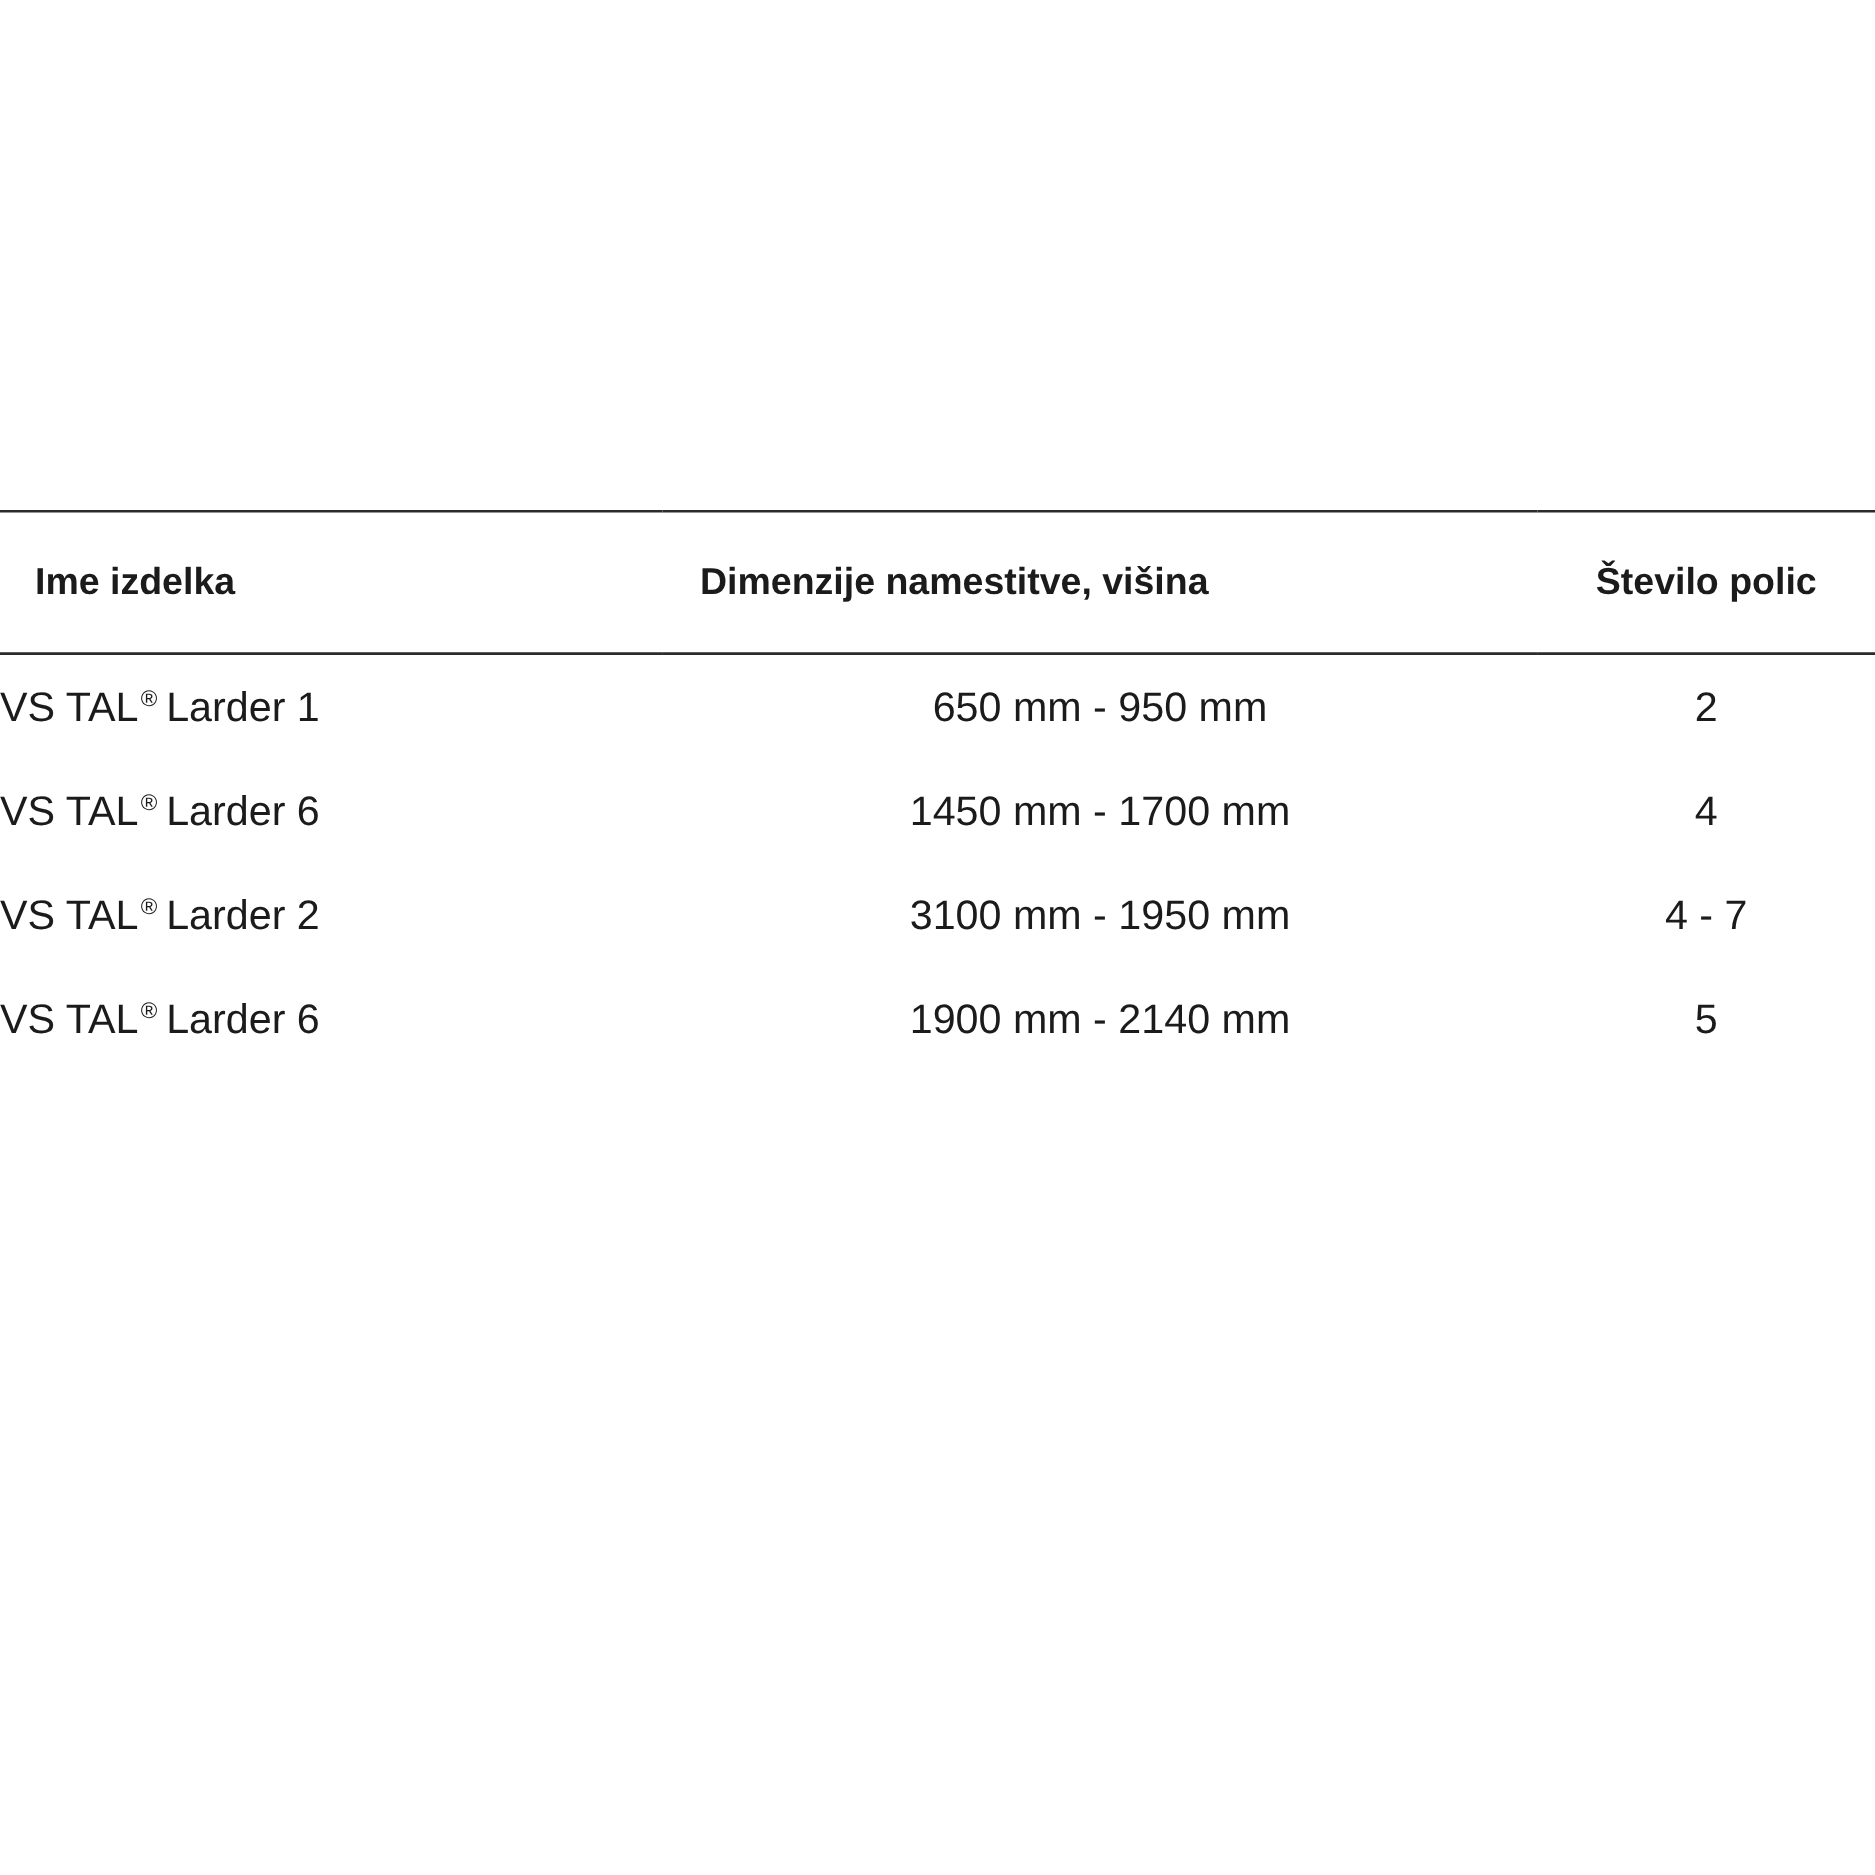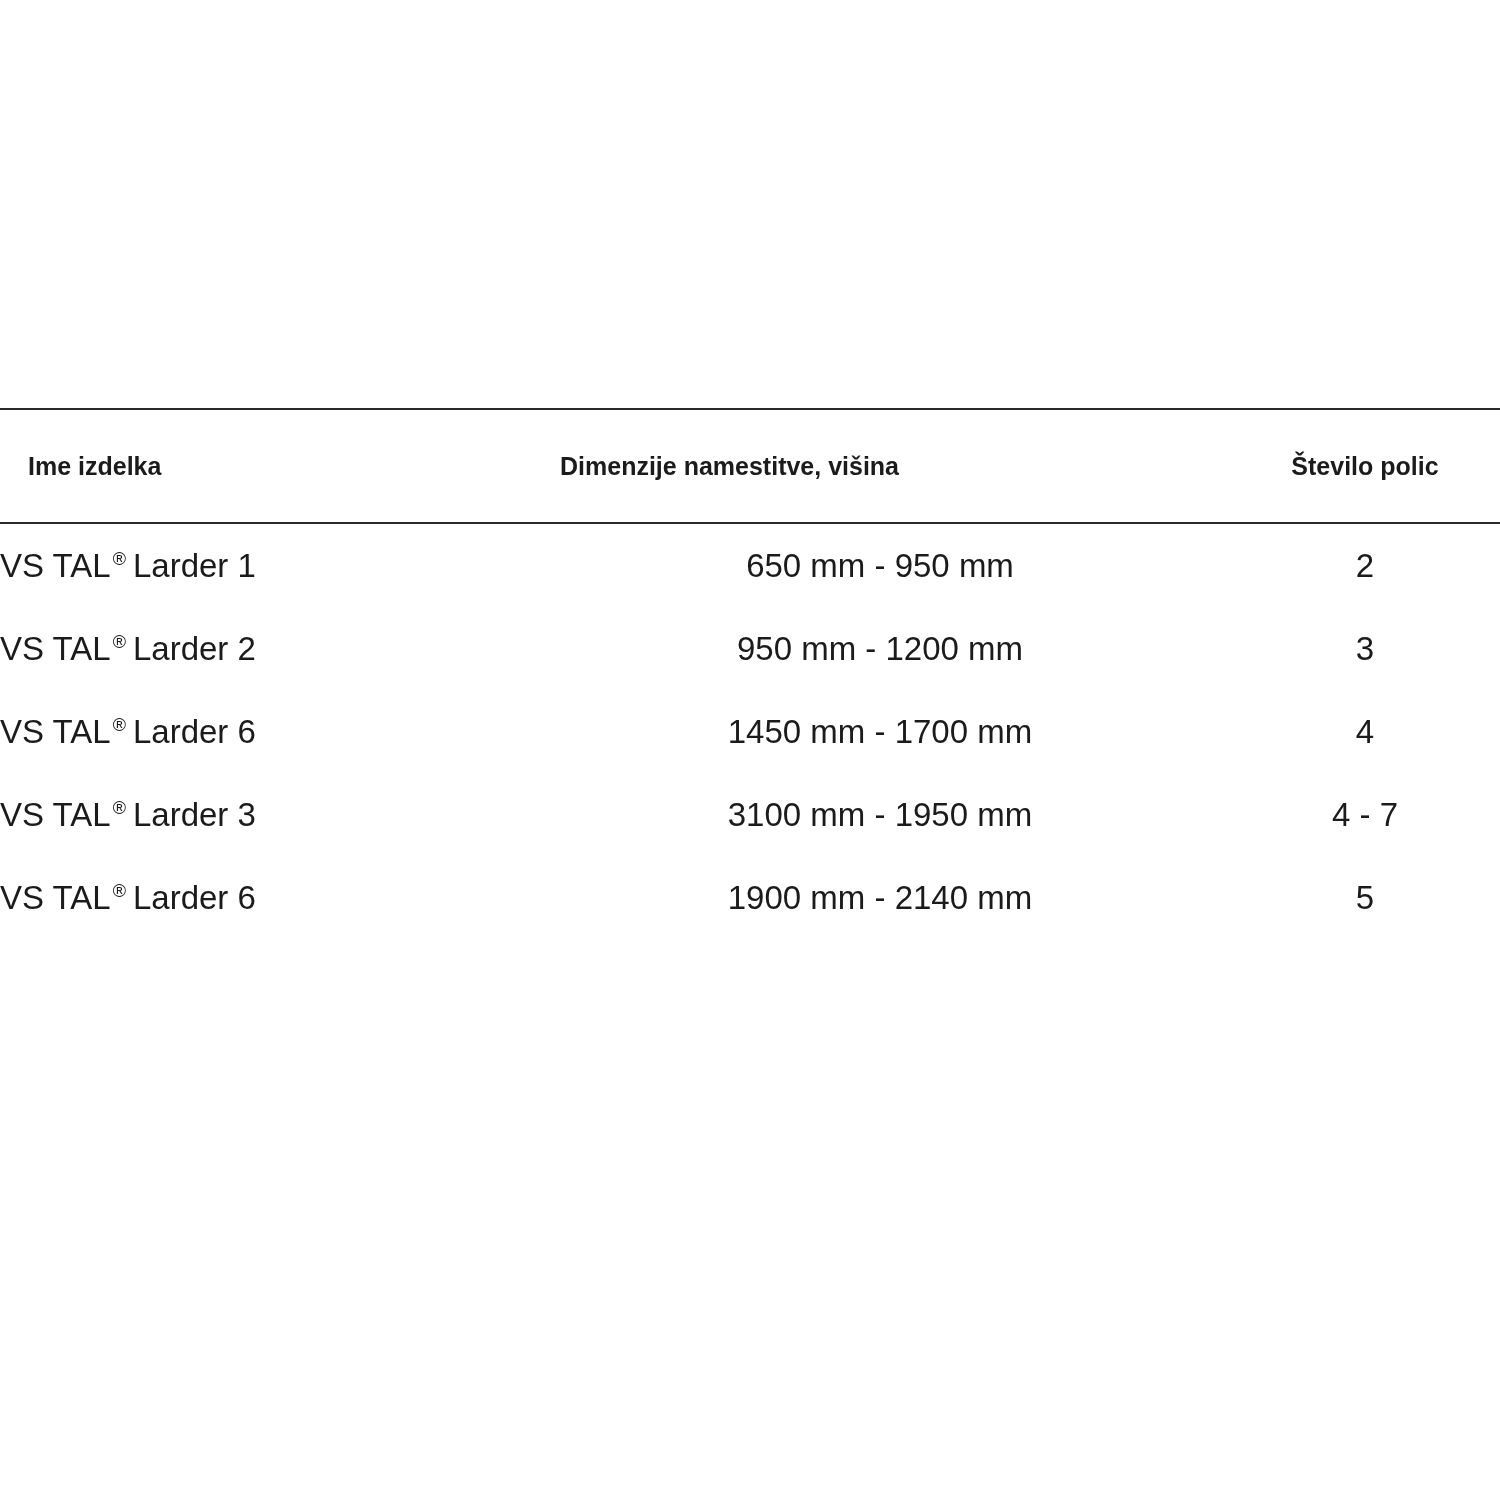--- a/index.html
+++ b/index.html
@@ -37,21 +37,21 @@
     border-collapse: collapse;
     width: 1500px;
     table-layout: fixed;
   }
 
   table.spec col.c1 { width: 530px; }
   table.spec col.c2 { width: 700px; }
   table.spec col.c3 { width: 270px; }
 
   table.spec thead th {
-    font-size: 25px;
+    font-size: 30px;
     font-weight: bold;
     color: #1b1b1b;
     padding: 0;
     height: 112px;
     vertical-align: middle;
     border-top: 2px solid #2b2b2b;
     border-bottom: 2px solid #2b2b2b;
     background: #ffffff;
   }
 
@@ -120,35 +120,30 @@
         </tr>
       </thead>
       <tbody>
 
         <tr>
           <td class="cell-name"><span>VS TAL</span><span class="reg">®</span><span>Larder 1</span></td>
           <td class="cell-dim">650 mm - 950 mm</td>
           <td class="cell-shelves">2</td>
         </tr>
 
-        <tr>
-          <td class="cell-name"><span>VS TAL</span><span class="reg">®</span><span>Larder 2</span></td>
-          <td class="cell-dim">950 mm - 1200 mm</td>
-          <td class="cell-shelves">3</td>
-        </tr>
 
 
         <tr>
           <td class="cell-name"><span>VS TAL</span><span class="reg">®</span><span>Larder 6</span></td>
           <td class="cell-dim">1450 mm - 1700 mm</td>
           <td class="cell-shelves">4</td>
         </tr>
 
         <tr>
-          <td class="cell-name"><span>VS TAL</span><span class="reg">®</span><span>Larder 3</span></td>
+          <td class="cell-name"><span>VS TAL</span><span class="reg">®</span><span>Larder 2</span></td>
           <td class="cell-dim">3100 mm - 1950 mm</td>
           <td class="cell-shelves">4 - 7</td>
         </tr>
 
         <tr>
           <td class="cell-name"><span>VS TAL</span><span class="reg">®</span><span>Larder 6</span></td>
           <td class="cell-dim">1900 mm - 2140 mm</td>
           <td class="cell-shelves">5</td>
         </tr>
 

